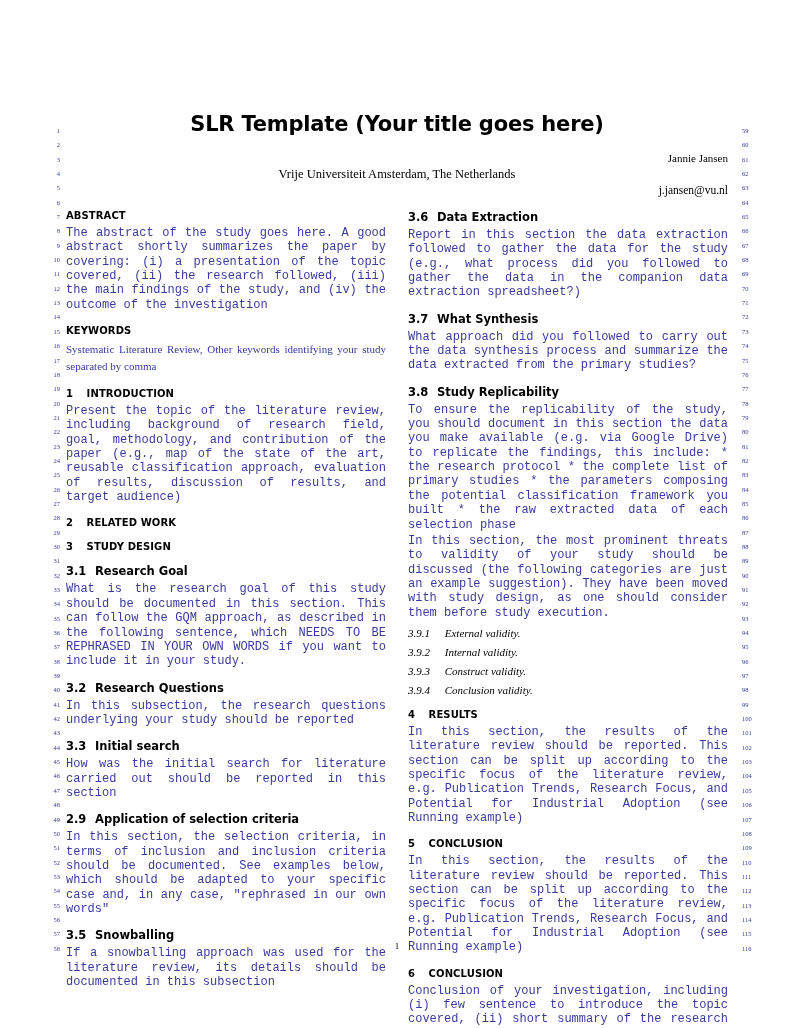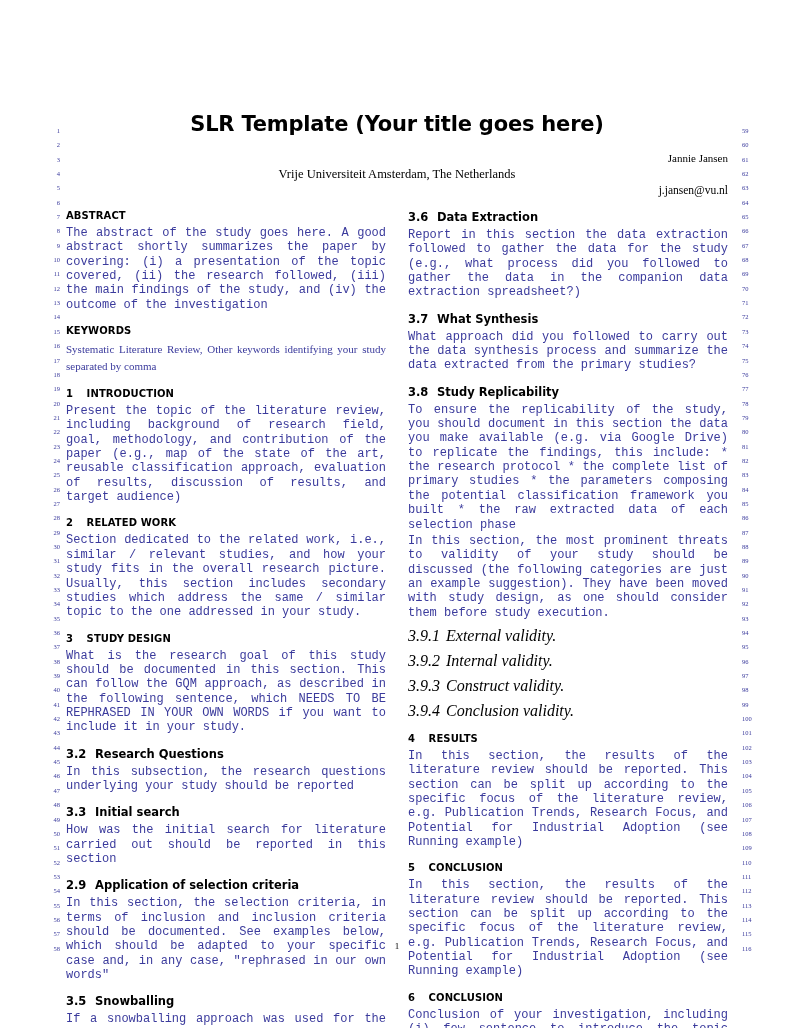--- a/index.html
+++ b/index.html
@@ -89,21 +89,21 @@
     font-family: "DejaVu Sans", sans-serif;
     font-weight: bold;
     font-size: 11.5px;
     margin: 12px 0 4px 0;
     color: #000;
   }
   h3.sub .num { display: inline-block; min-width: 25px; }
   h4.subsub {
     font-family: "Liberation Serif", serif;
     font-style: italic;
-    font-size: 16px;
+    font-size: 11px;
     font-weight: normal;
     margin: 7px 0 5px 0;
     color: #000;
   }
   h4.subsub .num { display: inline-block; min-width: 34px; font-style: italic; }
   p.body {
     font-size: 12px;
     line-height: 14.35px;
     margin: 0 0 2px 0;
     text-align: justify;
@@ -278,27 +278,30 @@
         <h2 class="sec">
           <span class="num">1</span>
           <span>INTRODUCTION</span>
         </h2>
         <p class="body">Present the topic of the literature review, including background of research field, goal, methodology, and contribution of the paper (e.g., map of the state of the art, reusable classification approach, evaluation of results, discussion of results, and target audience)</p>
 
         <h2 class="sec">
           <span class="num">2</span>
           <span>RELATED WORK</span>
         </h2>
-        <p class="body">Section dedicated to the related work, i.e., similar / relevant studies, and how your study fits in the overall research picture. Usually, this section includes secondary studies which address the same / similar topic to the one addressed in your study.</p>
 
         <h2 class="sec">
           <span class="num">3</span>
           <span>STUDY DESIGN</span>
         </h2>
 
+        <h3 class="sub">
+          <span class="num">3.1</span>
+          <span>Research Goal</span>
+        </h3>
         <p class="body">What is the research goal of this study should be documented in this section. This can follow the GQM approach, as described in the following sentence, which NEEDS TO BE REPHRASED IN YOUR OWN WORDS if you want to include it in your study.</p>
 
         <h3 class="sub">
           <span class="num">3.2</span>
           <span>Research Questions</span>
         </h3>
         <p class="body">In this subsection, the research questions underlying your study should be reported</p>
 
         <h3 class="sub">
           <span class="num">3.3</span>

